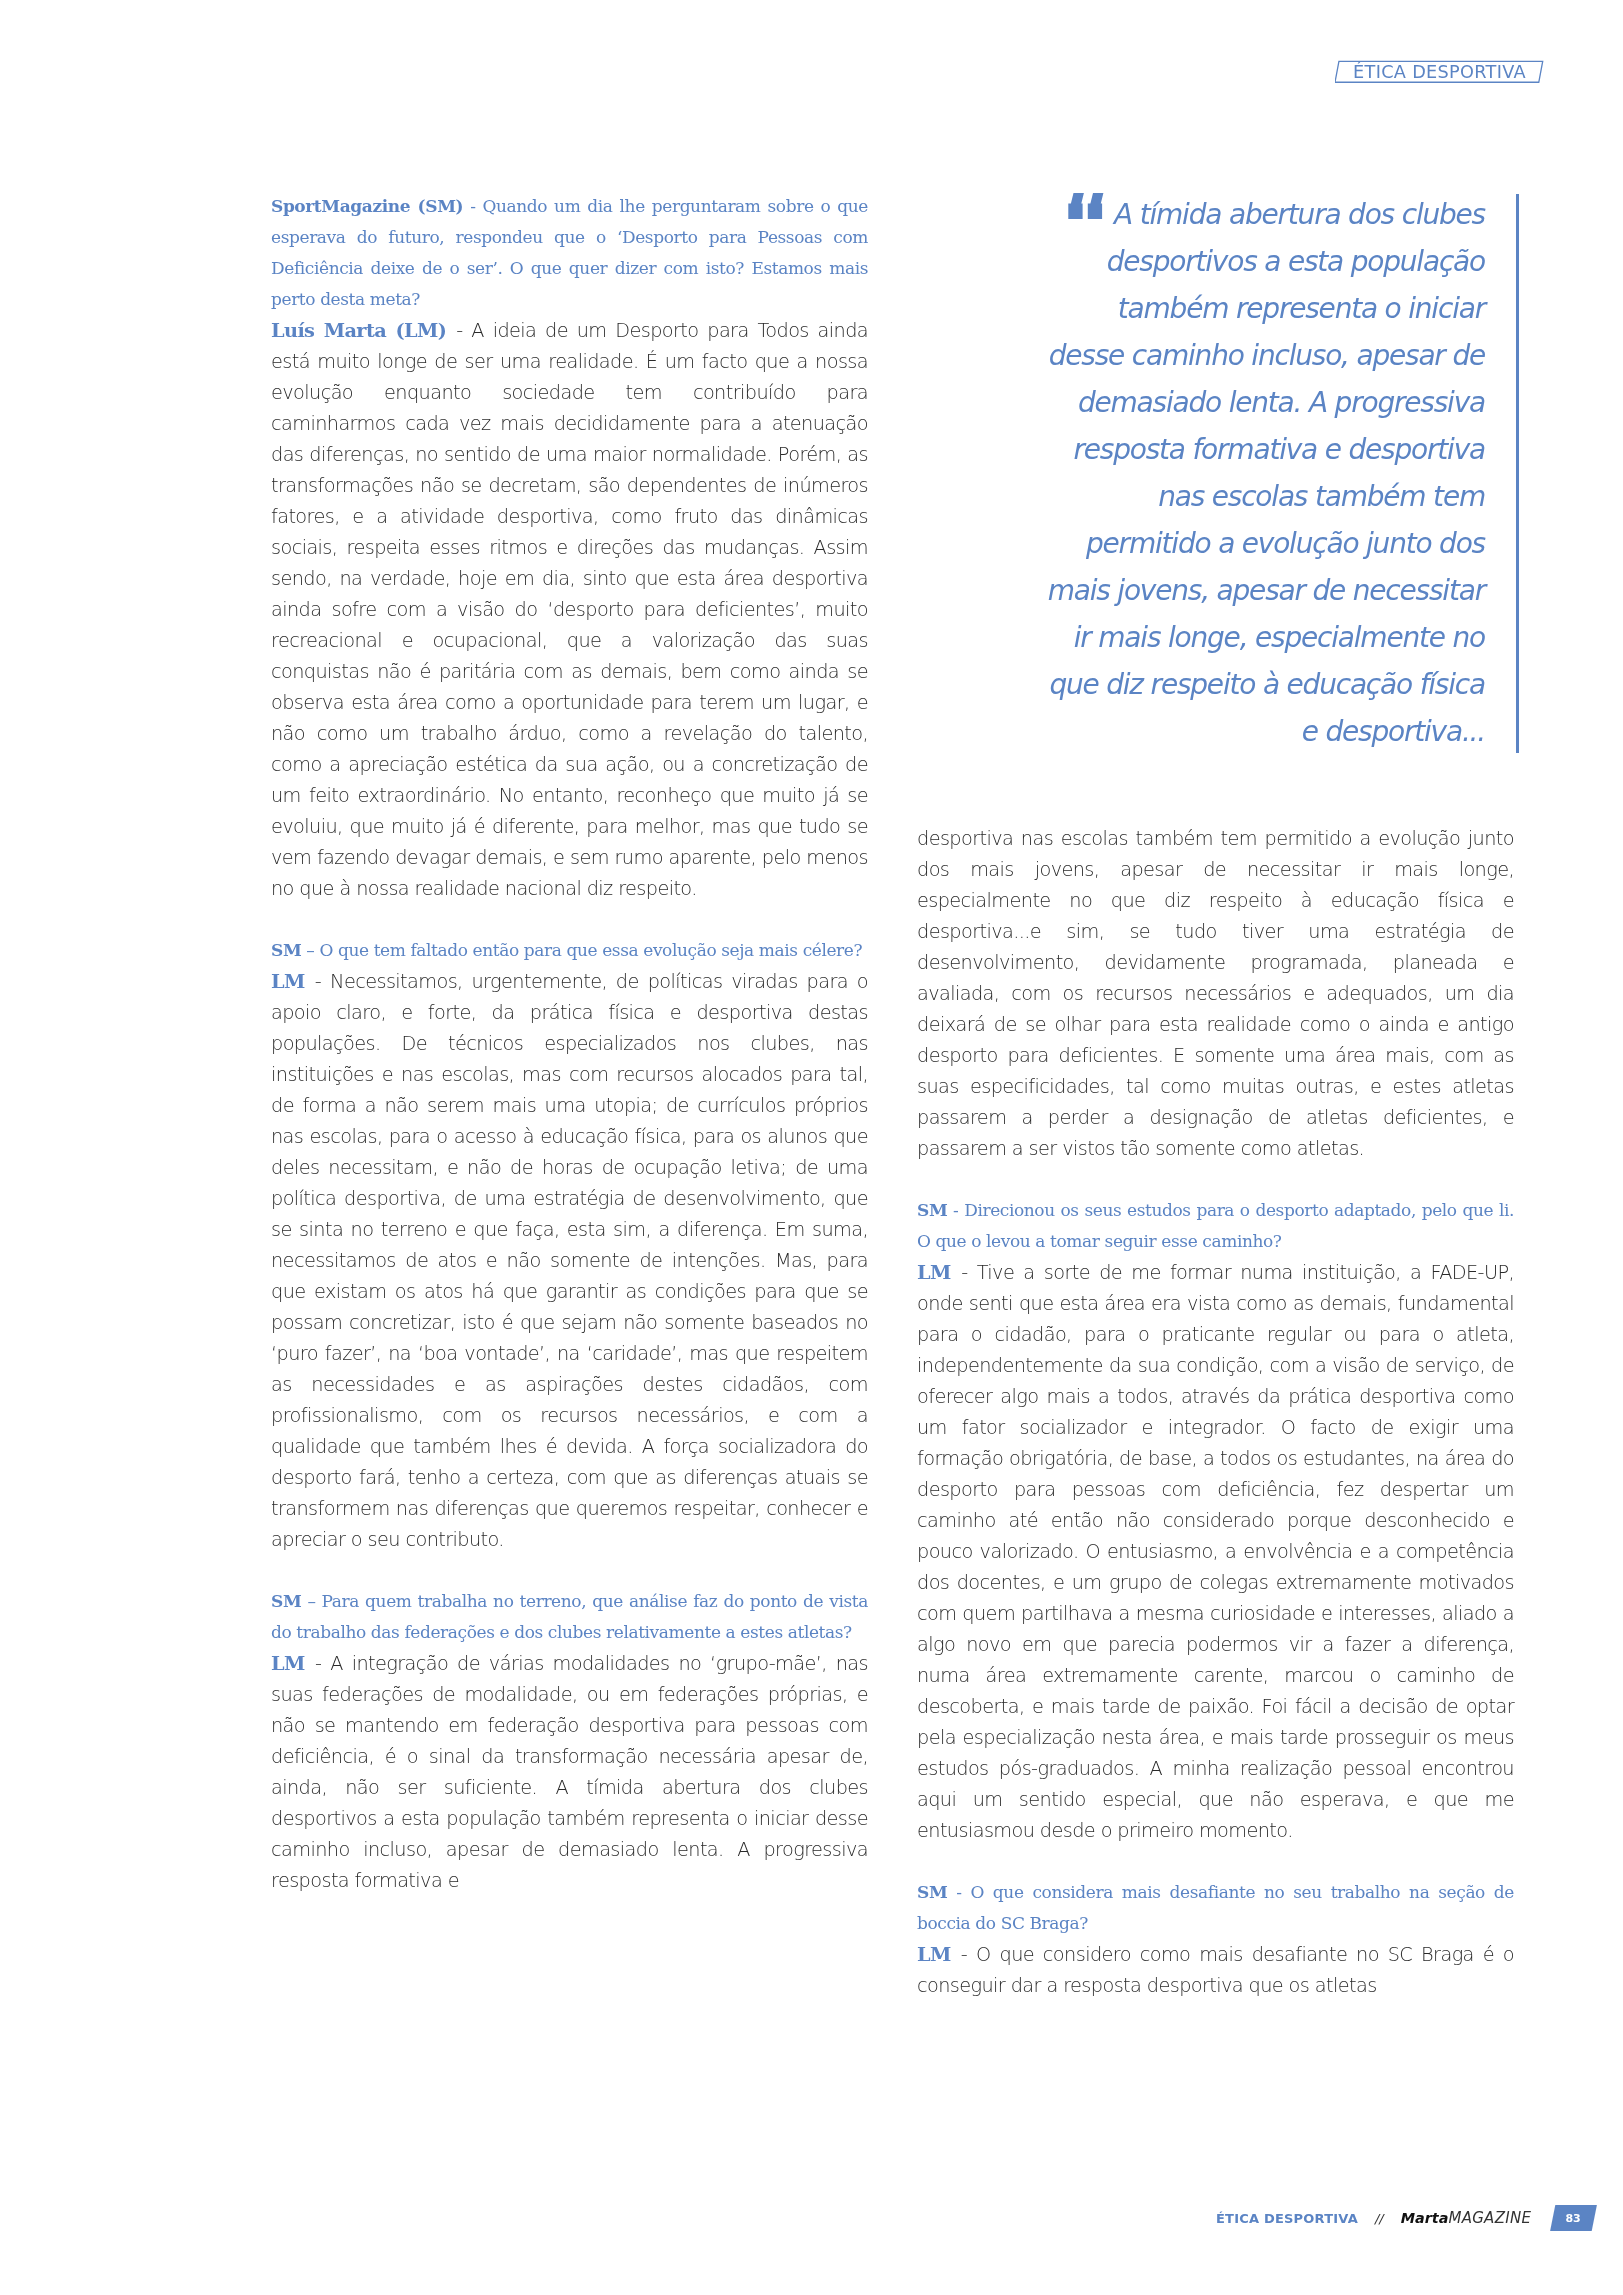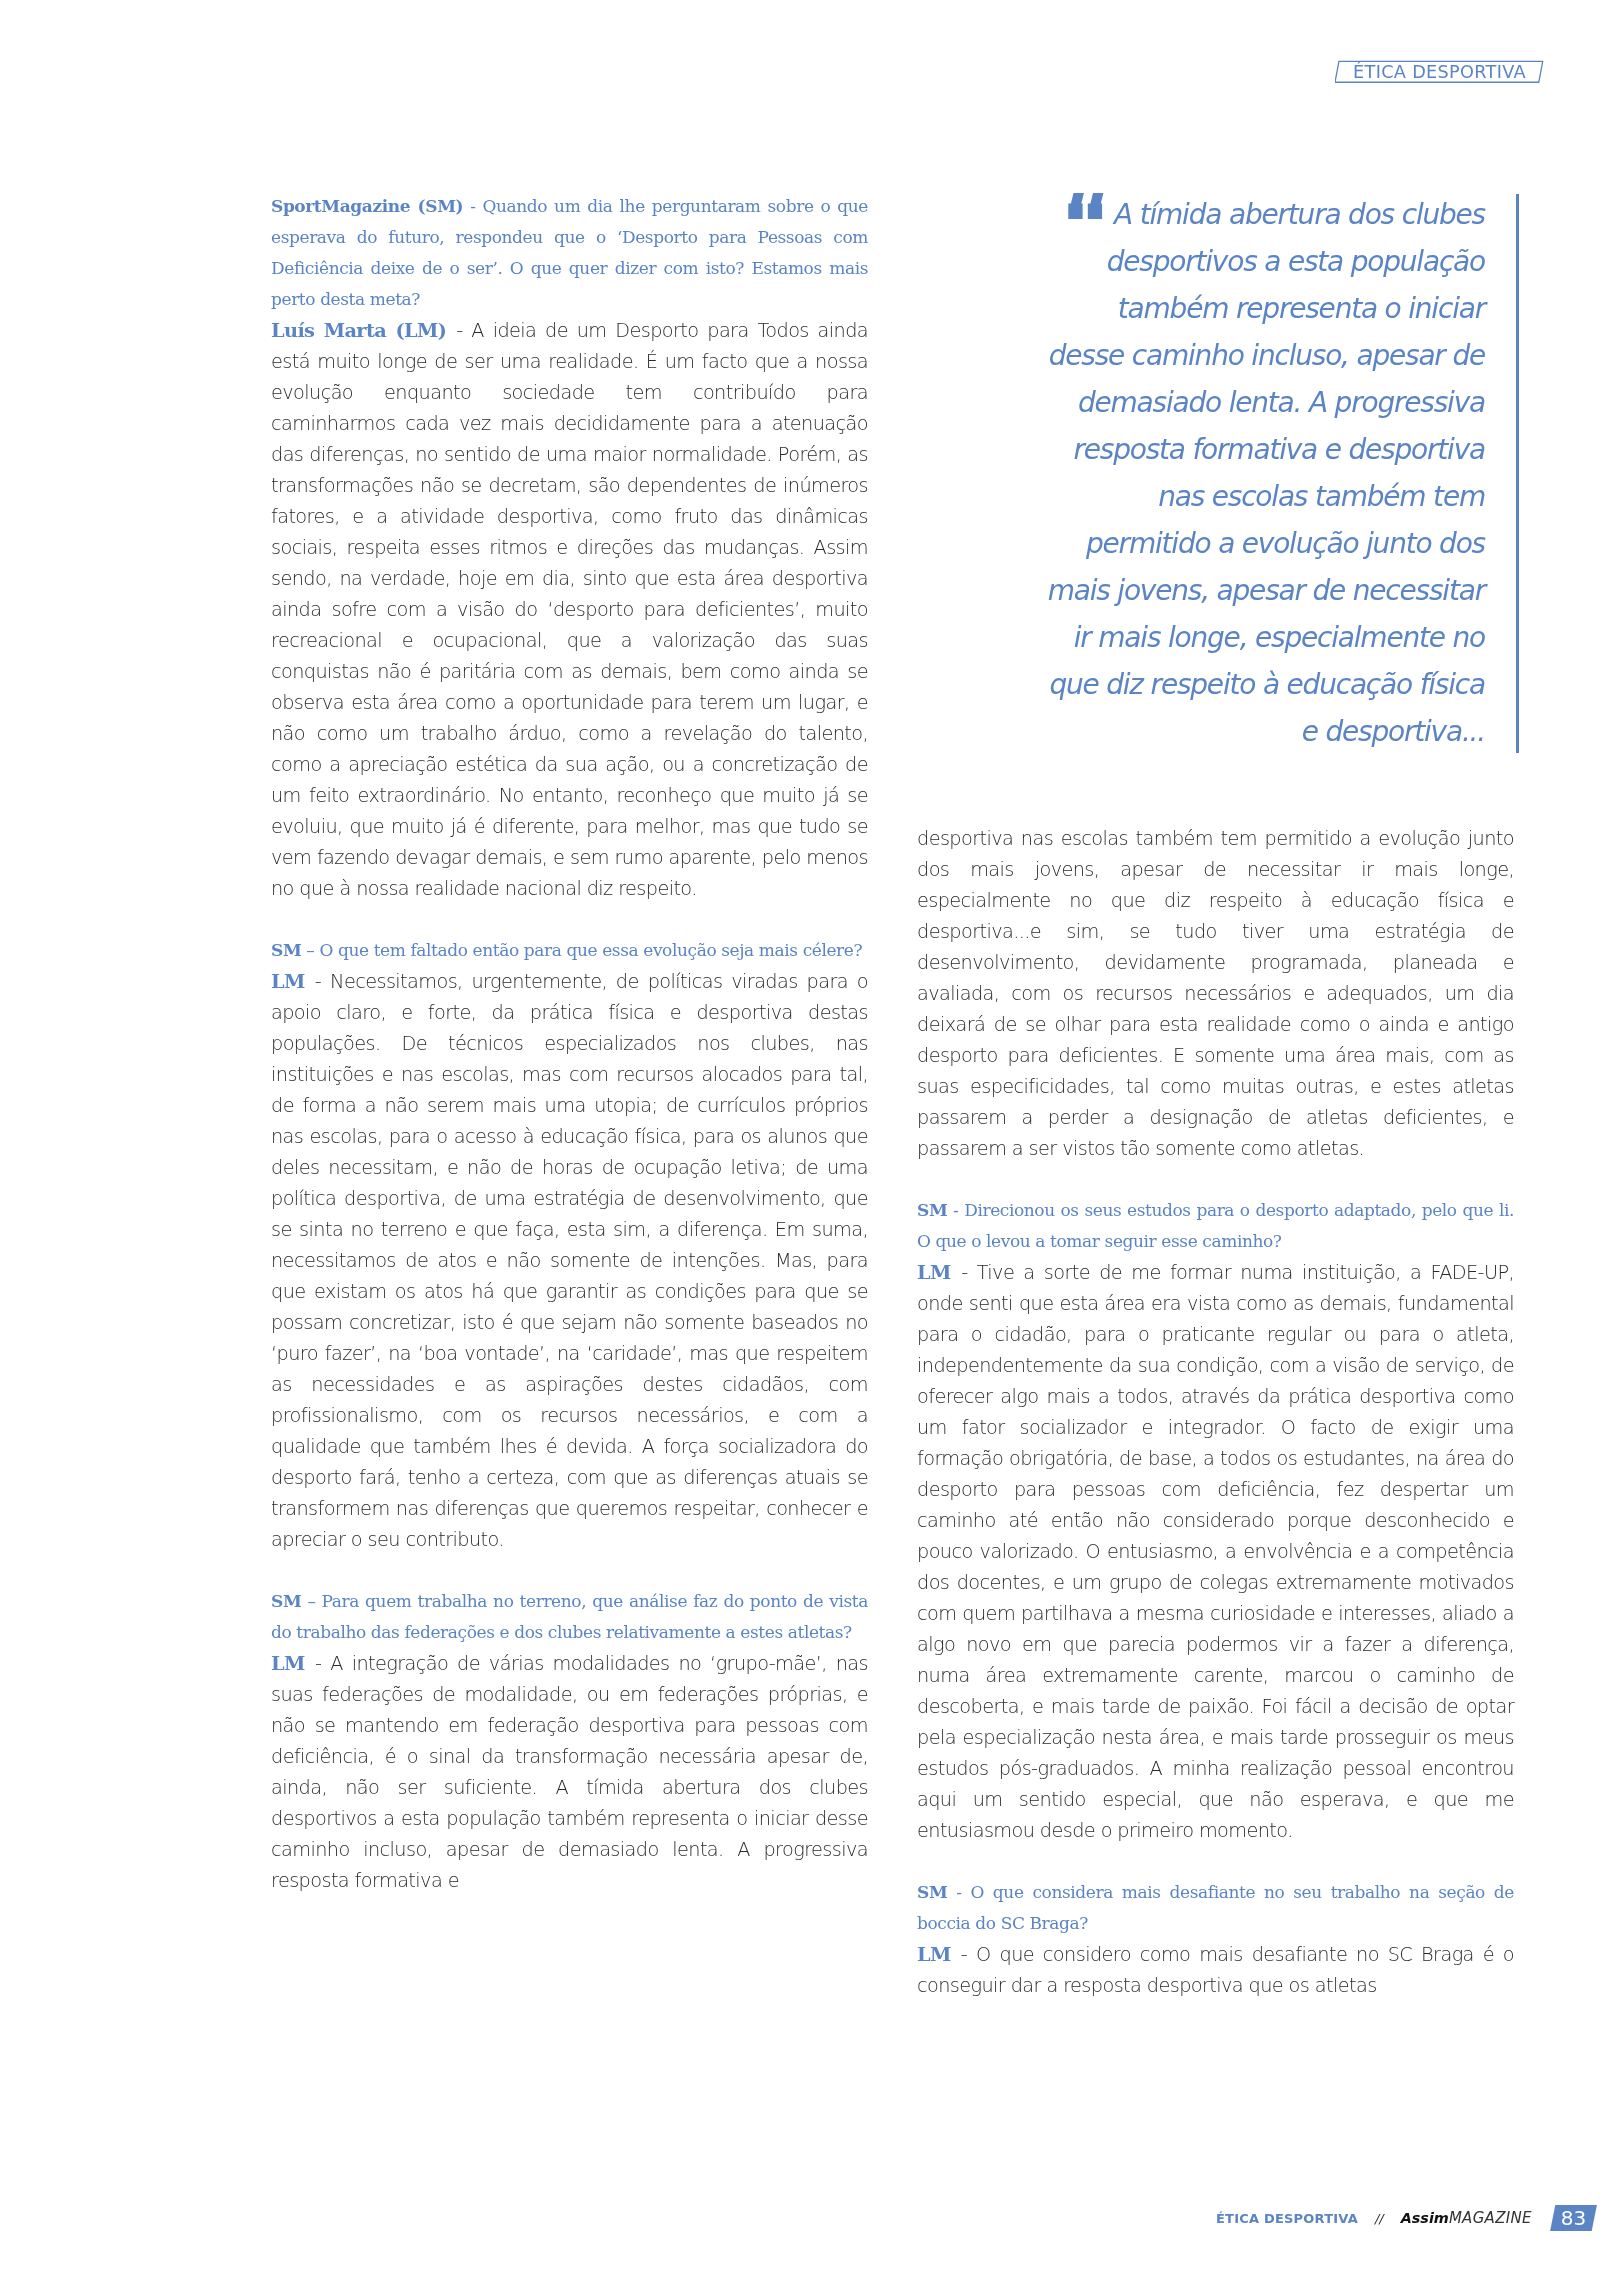--- a/index.html
+++ b/index.html
@@ -49,21 +49,21 @@
   }
   .footer .sec { font-family: "DejaVu Sans", sans-serif; font-weight: bold; font-size: 13px; color: #5b84c4; letter-spacing: 0.2px; }
   .footer .sep { font-family: "DejaVu Sans", sans-serif; font-style: italic; font-size: 13px; color: #333; margin: 0 17px 0 17px; }
   .footer .brand-bold { font-family: "DejaVu Sans", sans-serif; font-style: italic; font-weight: bold; font-size: 14.4px; color: #111; }
   .footer .brand-light { font-family: "DejaVu Sans", sans-serif; font-style: italic; font-size: 15px; color: #333; letter-spacing: 0.3px; }
   .page-num {
     position: relative; margin-left: 18.3px; width: 47px; height: 26px;
     display: flex; align-items: center; justify-content: center;
   }
   .page-num svg { position: absolute; left: 0; top: 0; }
-  .page-num span { position: relative; font-family: "DejaVu Sans", sans-serif; font-weight: normal; font-size: 20px; color: #ffffff; }
+  .page-num span { position: relative; font-family: "DejaVu Sans", sans-serif; font-weight: bold; font-size: 11px; color: #ffffff; }
 </style>
 </head>
 <body>
 
 <div class="section-tag">
   <svg width="209" height="23.6" viewBox="0 0 320 36">
     <polygon points="6,2 318,2 312,34 0,34" fill="none" stroke="#5b84c4" stroke-width="2"></polygon>
   </svg>
   <span>ÉTICA DESPORTIVA</span>
 </div>
@@ -104,21 +104,21 @@
   <p class="block q"><span class="who">SM</span><span> - Direcionou os seus estudos para o desporto adaptado, pelo que li. O que o levou a tomar seguir esse caminho?</span></p>
   <p class="block ans"><span class="who">LM</span><span> - Tive a sorte de me formar numa instituição, a FADE-UP, onde senti que esta área era vista como as demais, fundamental para o cidadão, para o praticante regular ou para o atleta, independentemente da sua condição, com a visão de serviço, de oferecer algo mais a todos, através da prática desportiva como um fator socializador e integrador. O facto de exigir uma formação obrigatória, de base, a todos os estudantes, na área do desporto para pessoas com deficiência, fez despertar um caminho até então não considerado porque desconhecido e pouco valorizado. O entusiasmo, a envolvência e a competência dos docentes, e um grupo de colegas extremamente motivados com quem partilhava a mesma curiosidade e interesses, aliado a algo novo em que parecia podermos vir a fazer a diferença, numa área extremamente carente, marcou o caminho de descoberta, e mais tarde de paixão. Foi fácil a decisão de optar pela especialização nesta área, e mais tarde prosseguir os meus estudos pós-graduados. A minha realização pessoal encontrou aqui um sentido especial, que não esperava, e que me entusiasmou desde o primeiro momento.</span></p>
   <div class="gap"></div>
   <p class="block q"><span class="who">SM</span><span> - O que considera mais desafiante no seu trabalho na seção de boccia do SC Braga?</span></p>
   <p class="block ans"><span class="who">LM</span><span> - O que considero como mais desafiante no SC Braga é o conseguir dar a resposta desportiva que os atletas</span></p>
 </div>
 
 <div class="footer">
   <span class="sec">ÉTICA DESPORTIVA</span>
   <span class="sep">//</span>
-  <span><span class="brand-bold">Assim</span><span class="brand-light">MAGAZINE</span></span>
+  <span><span class="brand-bold">Marta</span><span class="brand-light">MAGAZINE</span></span>
   <div class="page-num">
     <svg width="47" height="26" viewBox="0 0 72 40">
         <polygon points="8,0 72,0 64,40 0,40" fill="#5b84c4"></polygon>
       </svg>
     <span>83</span>
   </div>
 </div>
 
 
 </body></html>

